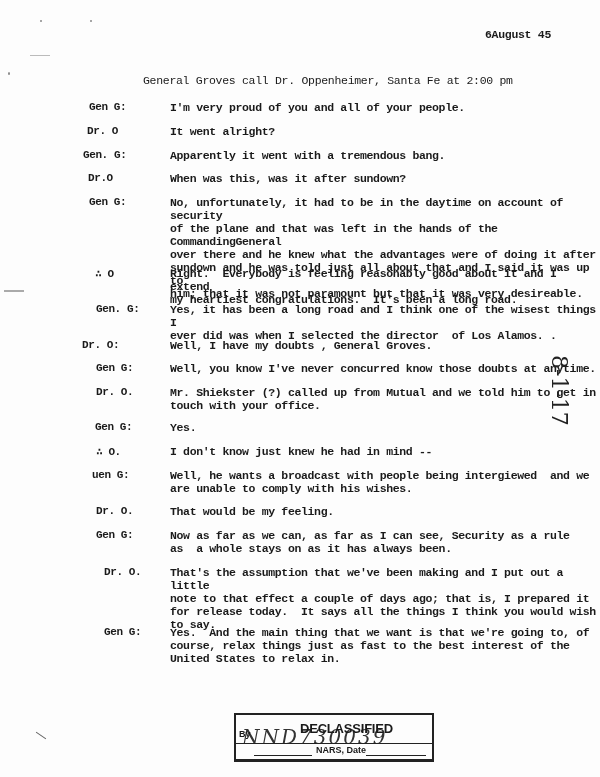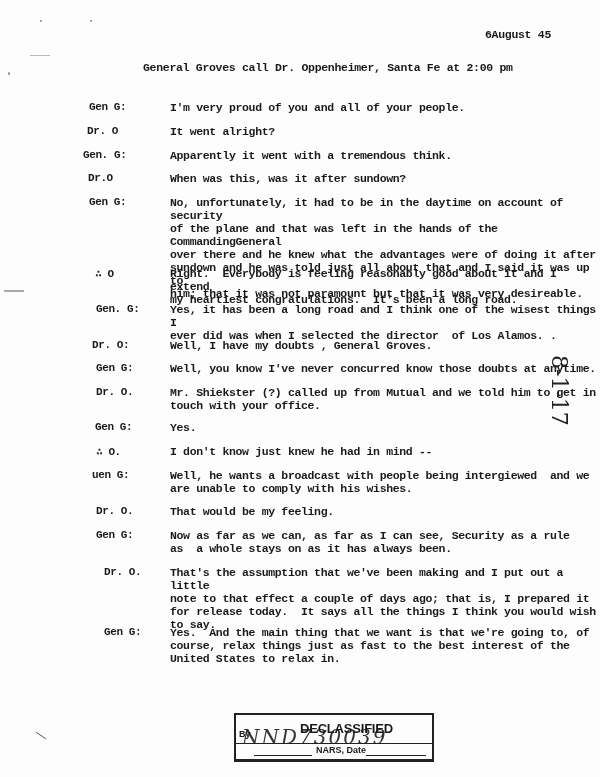--- a/index.html
+++ b/index.html
@@ -25,23 +25,23 @@
       position: absolute;
       left: 485px;
       top: 28px;
       font-size: 11.5px;
       font-weight: bold;
       letter-spacing: -0.3px;
     }
     .title {
       position: absolute;
       left: 143px;
-      top: 61px;
+      top: 74px;
       font-size: 11.5px;
-      font-weight: bold;
+      font-weight: normal;
       letter-spacing: -0.3px;
       text-align: center;
     }
     .entry {
       position: absolute;
       left: 0;
       width: 600px;
     }
     .speaker {
       position: absolute;
@@ -154,21 +154,21 @@
     <span class="speech">I'm very proud of you and all of your people.</span>
   </div>
 
   <div class="entry" style="top:125px;">
     <span class="speaker" style="left:55px;">Dr. O</span>
     <span class="speech">It went alright?</span>
   </div>
 
   <div class="entry" style="top:149px;">
     <span class="speaker" style="left:51px;">Gen. G:</span>
-    <span class="speech">Apparently it went with a tremendous think.</span>
+    <span class="speech">Apparently it went with a tremendous bang.</span>
   </div>
 
   <div class="entry" style="top:172px;">
     <span class="speaker" style="left:56px;">Dr.O</span>
     <span class="speech">When was this, was it after sundown?</span>
   </div>
 
   <div class="entry" style="top:196px;">
     <span class="speaker" style="left:57px;">Gen G:</span>
     <span class="speech">No, unfortunately, it had to be in the daytime on account of  security
@@ -184,21 +184,21 @@
 my heartiest congratulations.  It's been a long road.</span>
   </div>
 
   <div class="entry" style="top:303px;">
     <span class="speaker" style="left:64px;">Gen. G:</span>
     <span class="speech">Yes, it has been a long road and I think one of the wisest things I
 ever did was when I selected the director  of Los Alamos. .</span>
   </div>
 
   <div class="entry" style="top:339px;">
-    <span class="speaker" style="left:60px;">Dr. O:</span>
+    <span class="speaker" style="left:50px;">Dr. O:</span>
     <span class="speech">Well, I have my doubts , General Groves.</span>
   </div>
 
   <div class="entry" style="top:362px;">
     <span class="speaker" style="left:64px;">Gen G:</span>
     <span class="speech">Well, you know I've never concurred know those doubts at anytime.</span>
   </div>
 
   <div class="entry" style="top:386px;">
     <span class="speaker" style="left:64px;">Dr. O.</span>

